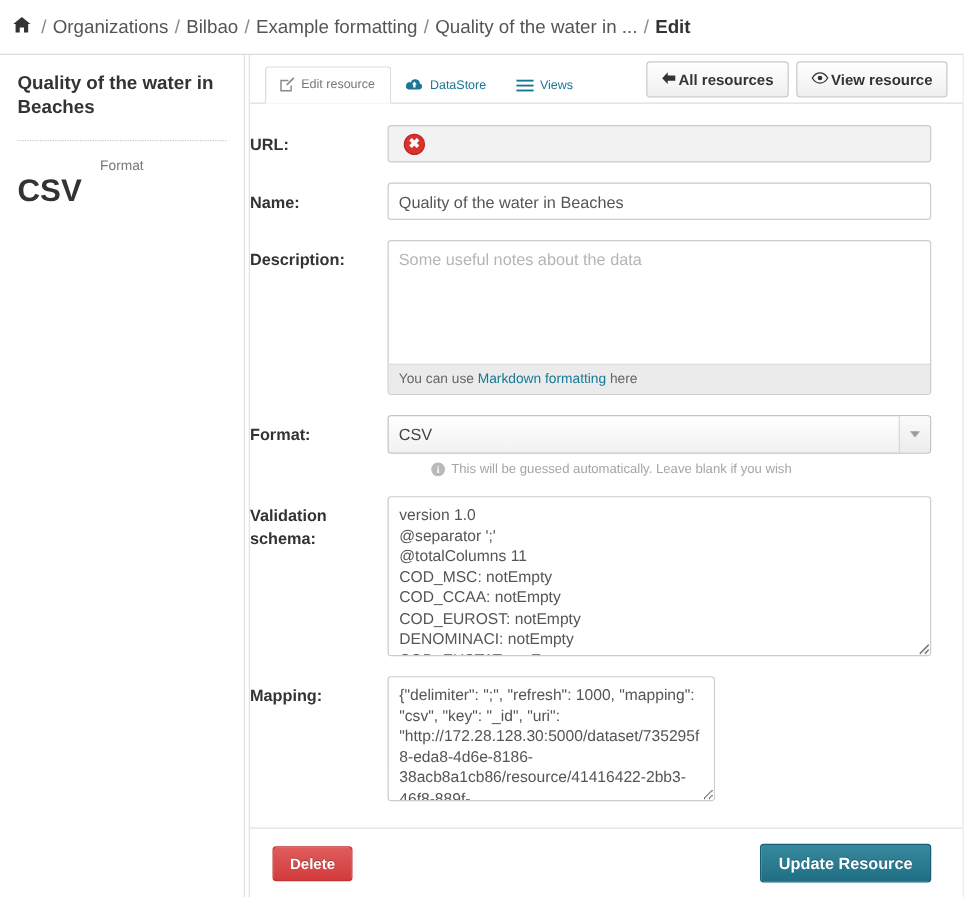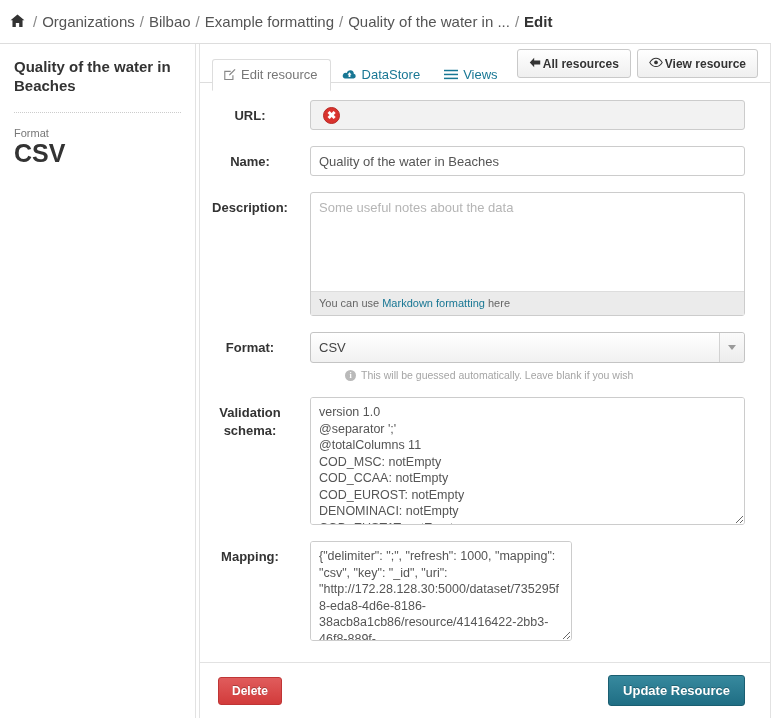--- a/index.html
+++ b/index.html
@@ -52,20 +52,21 @@
   }
   .sidebar-divider {
     border: 0;
     border-top: 1px dotted #cccccc;
     margin: 0 0 14px 0;
   }
   .sidebar-meta-label {
     font-size: 11px;
     color: #777777;
     margin-bottom: 1px;
+    text-align: center;
   }
   .sidebar-meta-value {
     font-size: 25px;
     font-weight: bold;
     color: #333333;
     line-height: 1.1;
   }
 
   
   .module {
@@ -89,26 +90,26 @@
     padding: 0 12px;
     display: flex;
     align-items: flex-end;
   }
   .tabs { display: flex; align-items: flex-end; height: 100%; }
   .tab {
     display: flex;
     align-items: center;
     gap: 5px;
     padding: 7px 12px 8px 10px;
-    font-size: 13px;
+    font-size: 10px;
     color: #187794;
     cursor: pointer;
     text-decoration: none;
     position: relative;
-    top: 9px;
+    top: 1px;
     border: 1px solid transparent;
     border-radius: 3px 3px 0 0;
   }
   .tab.active {
     color: #777777;
     background: #ffffff;
     border-color: #dddddd;
     border-bottom-color: #ffffff;
   }
   .tab svg { display: block; }
@@ -160,21 +161,21 @@
     padding: 17px 25px 0 0;
     overflow: hidden;
   }
   .form-row {
     display: flex;
     margin-bottom: 16px;
   }
   .form-label {
     width: 110px;
     flex: 0 0 110px;
-    text-align: center;
+    text-align: left;
     padding-top: 7px;
     padding-right: 10px;
     font-weight: bold;
     font-size: 13px;
     color: #333333;
     line-height: 1.35;
   }
   .form-control-wrap { flex: 1; min-width: 0; }
 
   .inp {

